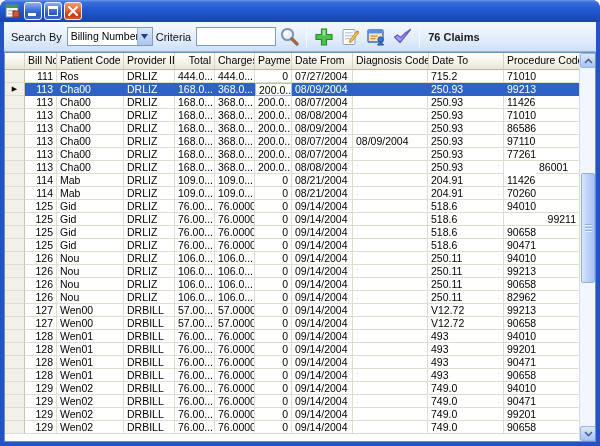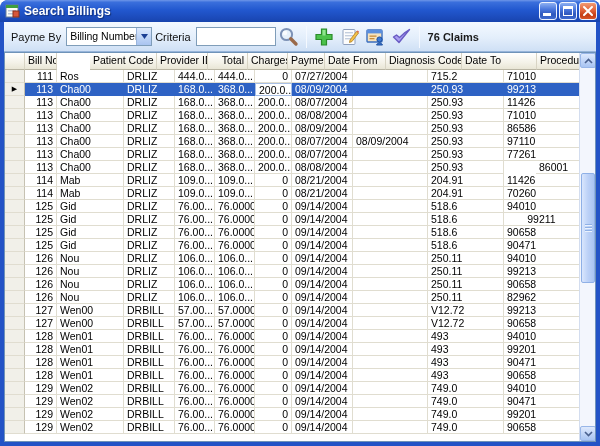--- a/index.html
+++ b/index.html
@@ -74,38 +74,37 @@
   <div class="titlebar">
     <span class="app-icon">
       <svg width="15" height="14" viewBox="0 0 15 14">
         <rect x="1" y="1" width="12" height="12" fill="#fdfdf6" stroke="#6b7f9a"></rect>
         <rect x="1" y="1" width="12" height="3" fill="#3f9e3f"></rect>
         <rect x="3" y="6" width="8" height="1.5" fill="#b9c6d8"></rect>
         <rect x="3" y="9" width="8" height="1.5" fill="#b9c6d8"></rect>
         <rect x="8" y="7" width="6" height="6" fill="#d6573a" stroke="#8c2f18"></rect>
       </svg>
     </span>
-    <span class="title">Search Billings</span>
     <div class="winbtns">
       <div class="wbtn">
           <span class="glyph-min"></span>
         </div>
       <div class="wbtn">
           <span class="glyph-max"></span>
         </div>
       <div class="wbtn close">
         <svg width="12" height="12" viewBox="0 0 12 12">
           <path d="M2 2 L10 10 M10 2 L2 10" stroke="#fff" stroke-width="2" stroke-linecap="round"></path>
         </svg>
       </div>
     </div>
   </div>
 
   <div class="toolbar">
-    <span class="tlabel">Payme By</span>
+    <span class="tlabel">Search By</span>
     <div class="combo">
       <span class="combo-text">Billing Number</span>
       <span class="combo-btn">
         <svg width="7" height="5" viewBox="0 0 7 5">
             <path d="M0 0 L7 0 L3.5 5 Z" fill="#1c3f94"></path>
           </svg>
       </span>
     </div>
     <span class="tlabel">Criteria</span>
     <input class="tinput" value="" style="">
@@ -150,21 +149,21 @@
     </div>
     <div class="sep"></div>
     <span class="claims">76 Claims</span>
   </div>
 
   <div class="grid">
     <div class="grid-content">
       <div class="grid-header">
           <div class="hcell" style="width: 20px;"></div>
           <div class="hcell" style="width: 32px; text-align: right;">Bill No.</div>
-          <div class="hcell" style="width: 67px; text-align: right; margin-left: 33px;">Patient Code</div>
+          <div class="hcell" style="width: 67px; text-align: right;">Patient Code</div>
           <div class="hcell" style="width: 51px; text-align: left;">Provider ID</div>
           <div class="hcell" style="width: 40px; text-align: right;">Total</div>
           <div class="hcell" style="width: 40px; text-align: right;">Charges</div>
           <div class="hcell" style="width: 37px; text-align: right;">Payme...</div>
           <div class="hcell" style="width: 61px; text-align: left;">Date From</div>
           <div class="hcell" style="width: 76px; text-align: left;">Diagnosis Code</div>
           <div class="hcell" style="width: 75px; text-align: left;">Date To</div>
           <div class="hcell" style="flex: 1 1 0%; border-right: none; text-align: left;">Procedure Code</div>
         </div>
       <div class="grid-rows">
@@ -315,21 +314,21 @@
             <div class="icell" style="width: 20px;"></div>
             <div class="dcell" style="width: 32px; text-align: right;">125</div>
             <div class="dcell" style="width: 67px; text-align: left;">Gid</div>
             <div class="dcell" style="width: 51px; text-align: left;">DRLIZ</div>
             <div class="dcell" style="width: 40px; text-align: right;">76.00...</div>
             <div class="dcell" style="width: 40px; text-align: right;">76.0000</div>
             <div class="dcell" style="width: 37px; text-align: right;">0</div>
             <div class="dcell" style="width: 61px; text-align: left;">09/14/2004</div>
             <div class="dcell" style="width: 75px; text-align: left;"></div>
             <div class="dcell" style="width: 76px; text-align: left;">518.6</div>
-            <div class="dcell" style="flex: 1 1 0%; border-right: none; text-align: center;">99211</div>
+            <div class="dcell" style="flex: 1 1 0%; border-right: none; text-align: right;">99211</div>
           </div>
           <div class="row">
             <div class="icell" style="width: 20px;"></div>
             <div class="dcell" style="width: 32px; text-align: right;">125</div>
             <div class="dcell" style="width: 67px; text-align: left;">Gid</div>
             <div class="dcell" style="width: 51px; text-align: left;">DRLIZ</div>
             <div class="dcell" style="width: 40px; text-align: right;">76.00...</div>
             <div class="dcell" style="width: 40px; text-align: right;">76.0000</div>
             <div class="dcell" style="width: 37px; text-align: right;">0</div>
             <div class="dcell" style="width: 61px; text-align: left;">09/14/2004</div>

